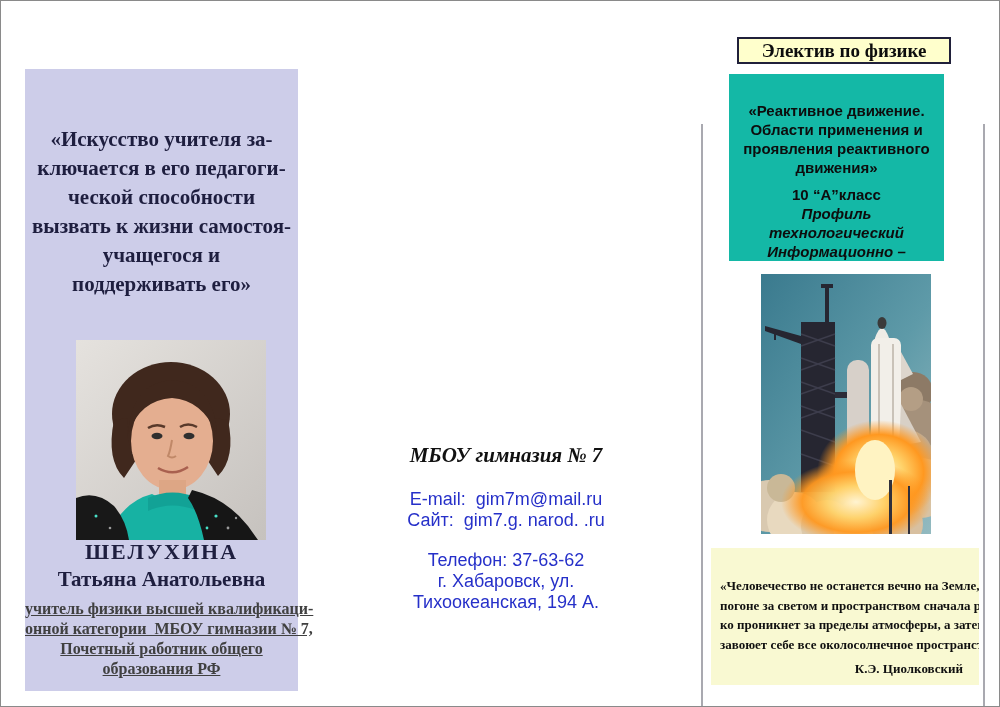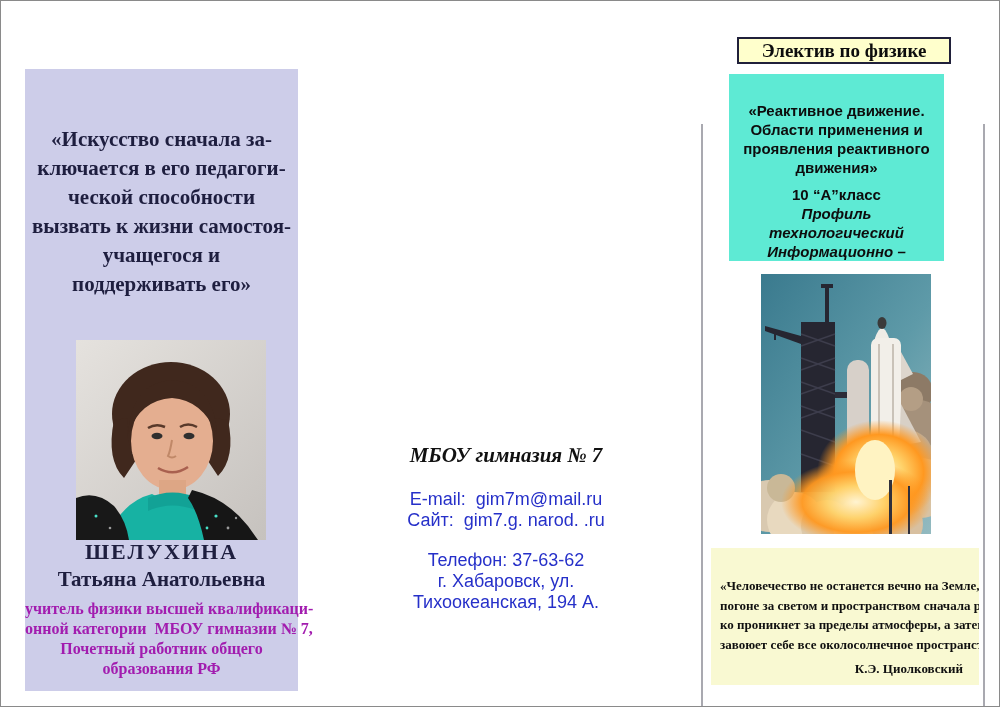--- a/index.html
+++ b/index.html
@@ -23,21 +23,21 @@
   .surname{
     left:0;top:452px;width:100%;text-align:center;
     font-weight:bold;font-size:22px;letter-spacing:2px;color:#1e1e3f;
   }
   .firstname{
     left:0;top:480px;width:100%;text-align:center;
     font-weight:bold;font-size:21px;color:#1e1e3f;
   }
   .creds{
     left:0;top:512px;width:100%;text-align:center;
-    font-weight:bold;font-size:16px;line-height:20px;color:#a21caf;
+    font-weight:bold;font-size:16px;line-height:20px;color:#404040;text-decoration:underline;
   }
   
   .mid-title{
     left:360px;top:424px;width:290px;text-align:center;
     font-weight:bold;font-style:italic;font-size:21px;color:#111;
   }
   .contact-a{
     left:360px;top:470px;width:290px;text-align:center;
     font-family:"Liberation Sans", sans-serif;
     font-size:18px;line-height:21px;color:#2630c9;
@@ -51,21 +51,21 @@
   .elective-box{
     left:736px;top:18px;width:214px;height:27px;
     background:#ffffcc;border:2px solid #20203a;box-sizing:border-box;
     text-align:center;font-weight:bold;font-size:19px;line-height:24px;color:#0d0d0d;
   }
   .right-frame{
     left:700px;top:105px;width:284px;height:584px;box-sizing:border-box;
     border-left:2px solid #a9a9b0;border-right:2px solid #a9a9b0;border-bottom:2px solid #a9a9b0;
   }
   .course-box{
-    left:728px;top:55px;width:215px;height:187px;background:#5eead4;
+    left:728px;top:55px;width:215px;height:187px;background:#14b8a6;
     box-sizing:border-box;padding-top:27px;text-align:center;
     font-family:"Liberation Sans", sans-serif;
     font-weight:bold;font-size:15px;line-height:19px;color:#0d0d0d;overflow:hidden;
   }
   .course-gap{height:8px;}
   .italic{font-style:italic;}
   .rocket-frame{left:760px;top:255px;width:170px;height:260px;overflow:hidden;}
   .ciol-box{
     left:710px;top:529px;width:268px;height:137px;background:#f9f9d2;
     box-sizing:border-box;padding:28px 10px 0 9px;
@@ -74,21 +74,21 @@
   .ciol-author{text-align:right;padding-right:6px;margin-top:5px;}
 </style>
 </head>
 <body>
 
 <div class="page">
 
   <div class="abs left-panel">
 
     <div class="abs lq">
-      <div class="line">«Искусство сначала за-</div>
+      <div class="line">«Искусство учителя за-</div>
       <div class="line">ключается в его педагоги-</div>
       <div class="line">ческой способности</div>
       <div class="line">вызвать к жизни самостоя-</div>
       <div class="line">учащегося и</div>
       <div class="line">поддерживать его»</div>
     </div>
 
     <div class="abs photo-frame">
       <svg width="190" height="200" viewBox="0 0 190 200">
         <defs>

